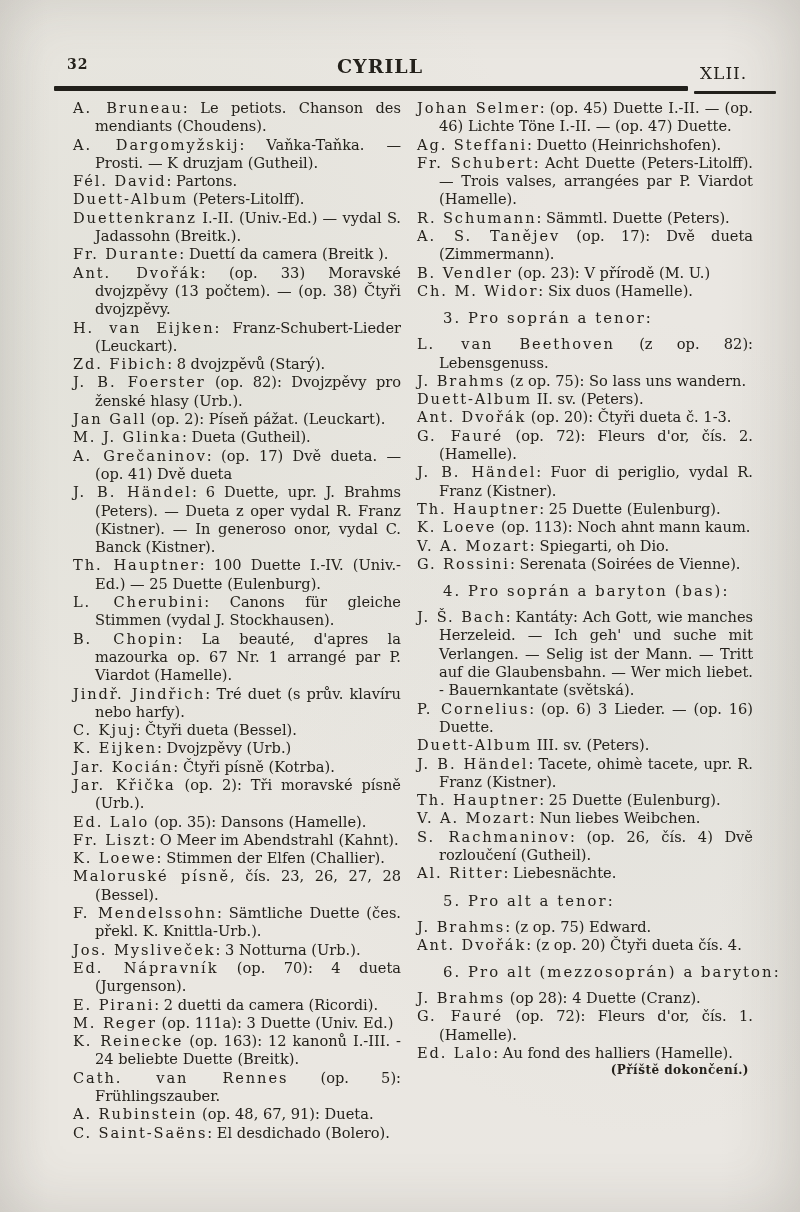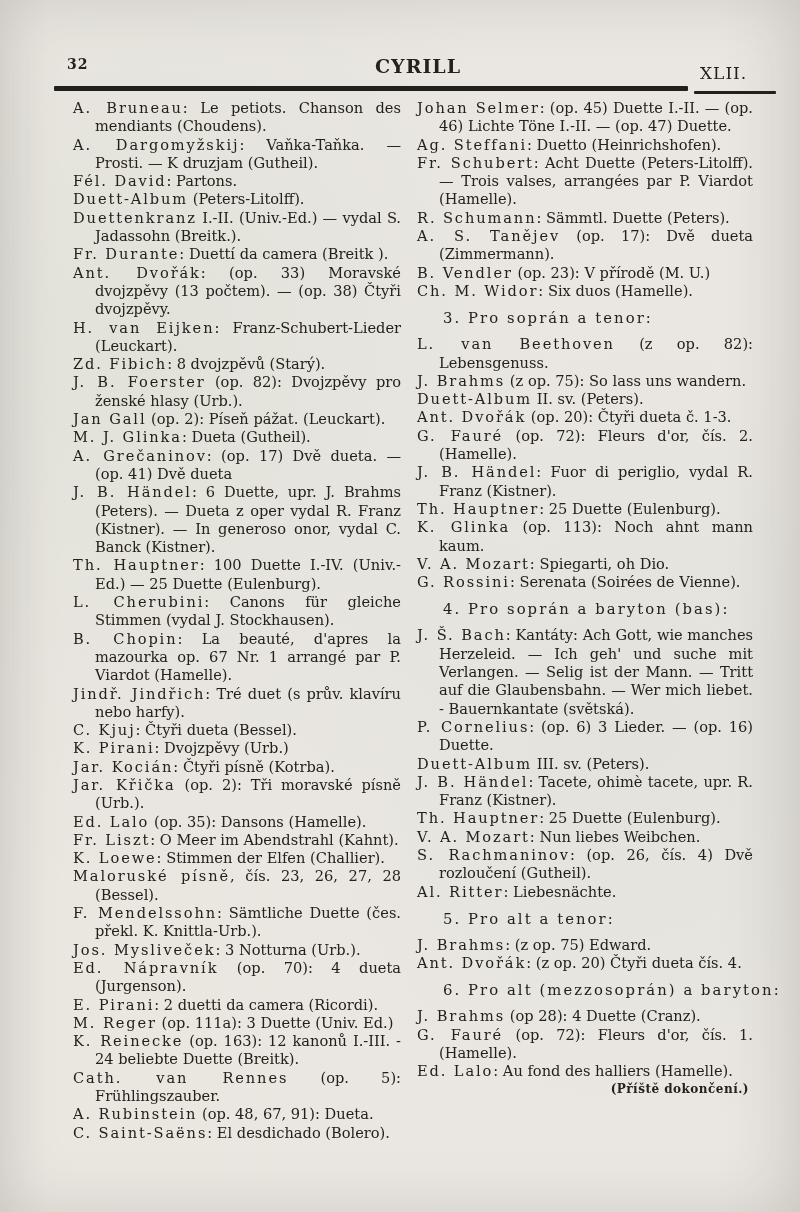--- a/index.html
+++ b/index.html
@@ -20,21 +20,21 @@
     box-shadow:inset 0 0 60px rgba(90,85,75,0.18);
     color:#24211b;
   }
   
   .hdr-page-number{
     position:absolute;left:67px;top:56px;
     font-size:14px;font-weight:bold;letter-spacing:1px;
   }
   .hdr-title{
     position:absolute;left:0;top:55px;width:760px;
-    text-align:center;font-size:19px;font-weight:bold;letter-spacing:1px;padding-left:38px;
+    text-align:center;font-size:19px;font-weight:bold;letter-spacing:1px;
   }
   .hdr-volume{
     position:absolute;left:700px;top:63px;
     font-size:17px;letter-spacing:1px;
   }
   .rule-main{
     position:absolute;left:54px;top:86px;width:634px;height:5px;
     background:#22201b;border-radius:1px;
   }
   .rule-right{
@@ -96,21 +96,21 @@
         <p class="entry"><span class="nm">J. B. Foerster</span><span> (op. 82): Dvojzpěvy pro ženské hlasy (Urb.).</span></p>
         <p class="entry"><span class="nm">Jan Gall</span><span> (op. 2): Píseň pážat. (Leuckart).</span></p>
         <p class="entry"><span class="nm">M. J. Glinka</span><span>: Dueta (Gutheil).</span></p>
         <p class="entry"><span class="nm">A. Grečaninov</span><span>: (op. 17) Dvě dueta. — (op. 41) Dvě dueta</span></p>
         <p class="entry"><span class="nm">J. B. Händel</span><span>: 6 Duette, upr. J. Brahms (Peters). — Dueta z oper vydal R. Franz (Kistner). — In generoso onor, vydal C. Banck (Kistner).</span></p>
         <p class="entry"><span class="nm">Th. Hauptner</span><span>: 100 Duette I.-IV. (Univ.-Ed.) — 25 Duette (Eulenburg).</span></p>
         <p class="entry"><span class="nm">L. Cherubini</span><span>: Canons für gleiche Stimmen (vydal J. Stockhausen).</span></p>
         <p class="entry"><span class="nm">B. Chopin</span><span>: La beauté, d'apres la mazourka op. 67 Nr. 1 arrangé par P. Viardot (Hamelle).</span></p>
         <p class="entry"><span class="nm">Jindř. Jindřich</span><span>: Tré duet (s prův. klavíru nebo harfy).</span></p>
         <p class="entry"><span class="nm">C. Kjuj</span><span>: Čtyři dueta (Bessel).</span></p>
-        <p class="entry"><span class="nm">K. Pirani</span><span>: Dvojzpěvy (Urb.)</span></p>
+        <p class="entry"><span class="nm">K. Eijken</span><span>: Dvojzpěvy (Urb.)</span></p>
         <p class="entry"><span class="nm">Jar. Kocián</span><span>: Čtyři písně (Kotrba).</span></p>
         <p class="entry"><span class="nm">Jar. Křička</span><span> (op. 2): Tři moravské písně (Urb.).</span></p>
         <p class="entry"><span class="nm">Ed. Lalo</span><span> (op. 35): Dansons (Hamelle).</span></p>
         <p class="entry"><span class="nm">Fr. Liszt</span><span>: O Meer im Abendstrahl (Kahnt).</span></p>
         <p class="entry"><span class="nm">K. Loewe</span><span>: Stimmen der Elfen (Challier).</span></p>
         <p class="entry"><span class="nm">Maloruské písně</span><span>, čís. 23, 26, 27, 28 (Bessel).</span></p>
         <p class="entry"><span class="nm">F. Mendelssohn</span><span>: Sämtliche Duette (čes. překl. K. Knittla-Urb.).</span></p>
         <p class="entry"><span class="nm">Jos. Mysliveček</span><span>: 3 Notturna (Urb.).</span></p>
         <p class="entry"><span class="nm">Ed. Nápravník</span><span> (op. 70): 4 dueta (Jurgenson).</span></p>
         <p class="entry"><span class="nm">E. Pirani</span><span>: 2 duetti da camera (Ricordi).</span></p>
@@ -130,21 +130,21 @@
           <p class="entry"><span class="nm">B. Vendler</span><span> (op. 23): V přírodě (M. U.)</span></p>
           <p class="entry"><span class="nm">Ch. M. Widor</span><span>: Six duos (Hamelle).</span></p>
           <h3 class="section-heading">3. Pro soprán a tenor:</h3>
           <p class="entry"><span class="nm">L. van Beethoven</span><span> (z op. 82): Lebensgenuss.</span></p>
           <p class="entry"><span class="nm">J. Brahms</span><span> (z op. 75): So lass uns wandern.</span></p>
           <p class="entry"><span class="nm">Duett-Album</span><span> II. sv. (Peters).</span></p>
           <p class="entry"><span class="nm">Ant. Dvořák</span><span> (op. 20): Čtyři dueta č. 1-3.</span></p>
           <p class="entry"><span class="nm">G. Fauré</span><span> (op. 72): Fleurs d'or, čís. 2. (Hamelle).</span></p>
           <p class="entry"><span class="nm">J. B. Händel</span><span>: Fuor di periglio, vydal R. Franz (Kistner).</span></p>
           <p class="entry"><span class="nm">Th. Hauptner</span><span>: 25 Duette (Eulenburg).</span></p>
-          <p class="entry"><span class="nm">K. Glinka</span><span> (op. 113): Noch ahnt mann kaum.</span></p>
+          <p class="entry"><span class="nm">K. Loeve</span><span> (op. 113): Noch ahnt mann kaum.</span></p>
           <p class="entry"><span class="nm">V. A. Mozart</span><span>: Spiegarti, oh Dio.</span></p>
           <p class="entry"><span class="nm">G. Rossini</span><span>: Serenata (Soirées de Vienne).</span></p>
           <h3 class="section-heading">4. Pro soprán a baryton (bas):</h3>
           <p class="entry"><span class="nm">J. Š. Bach</span><span>: Kantáty: Ach Gott, wie manches Herzeleid. — Ich geh' und suche mit Verlangen. — Selig ist der Mann. — Tritt auf die Glaubensbahn. — Wer mich liebet. - Bauernkantate (světská).</span></p>
           <p class="entry"><span class="nm">P. Cornelius</span><span>: (op. 6) 3 Lieder. — (op. 16) Duette.</span></p>
           <p class="entry"><span class="nm">Duett-Album</span><span> III. sv. (Peters).</span></p>
           <p class="entry"><span class="nm">J. B. Händel</span><span>: Tacete, ohimè tacete, upr. R. Franz (Kistner).</span></p>
           <p class="entry"><span class="nm">Th. Hauptner</span><span>: 25 Duette (Eulenburg).</span></p>
           <p class="entry"><span class="nm">V. A. Mozart</span><span>: Nun liebes Weibchen.</span></p>
           <p class="entry"><span class="nm">S. Rachmaninov</span><span>: (op. 26, čís. 4) Dvě rozloučení (Gutheil).</span></p>

